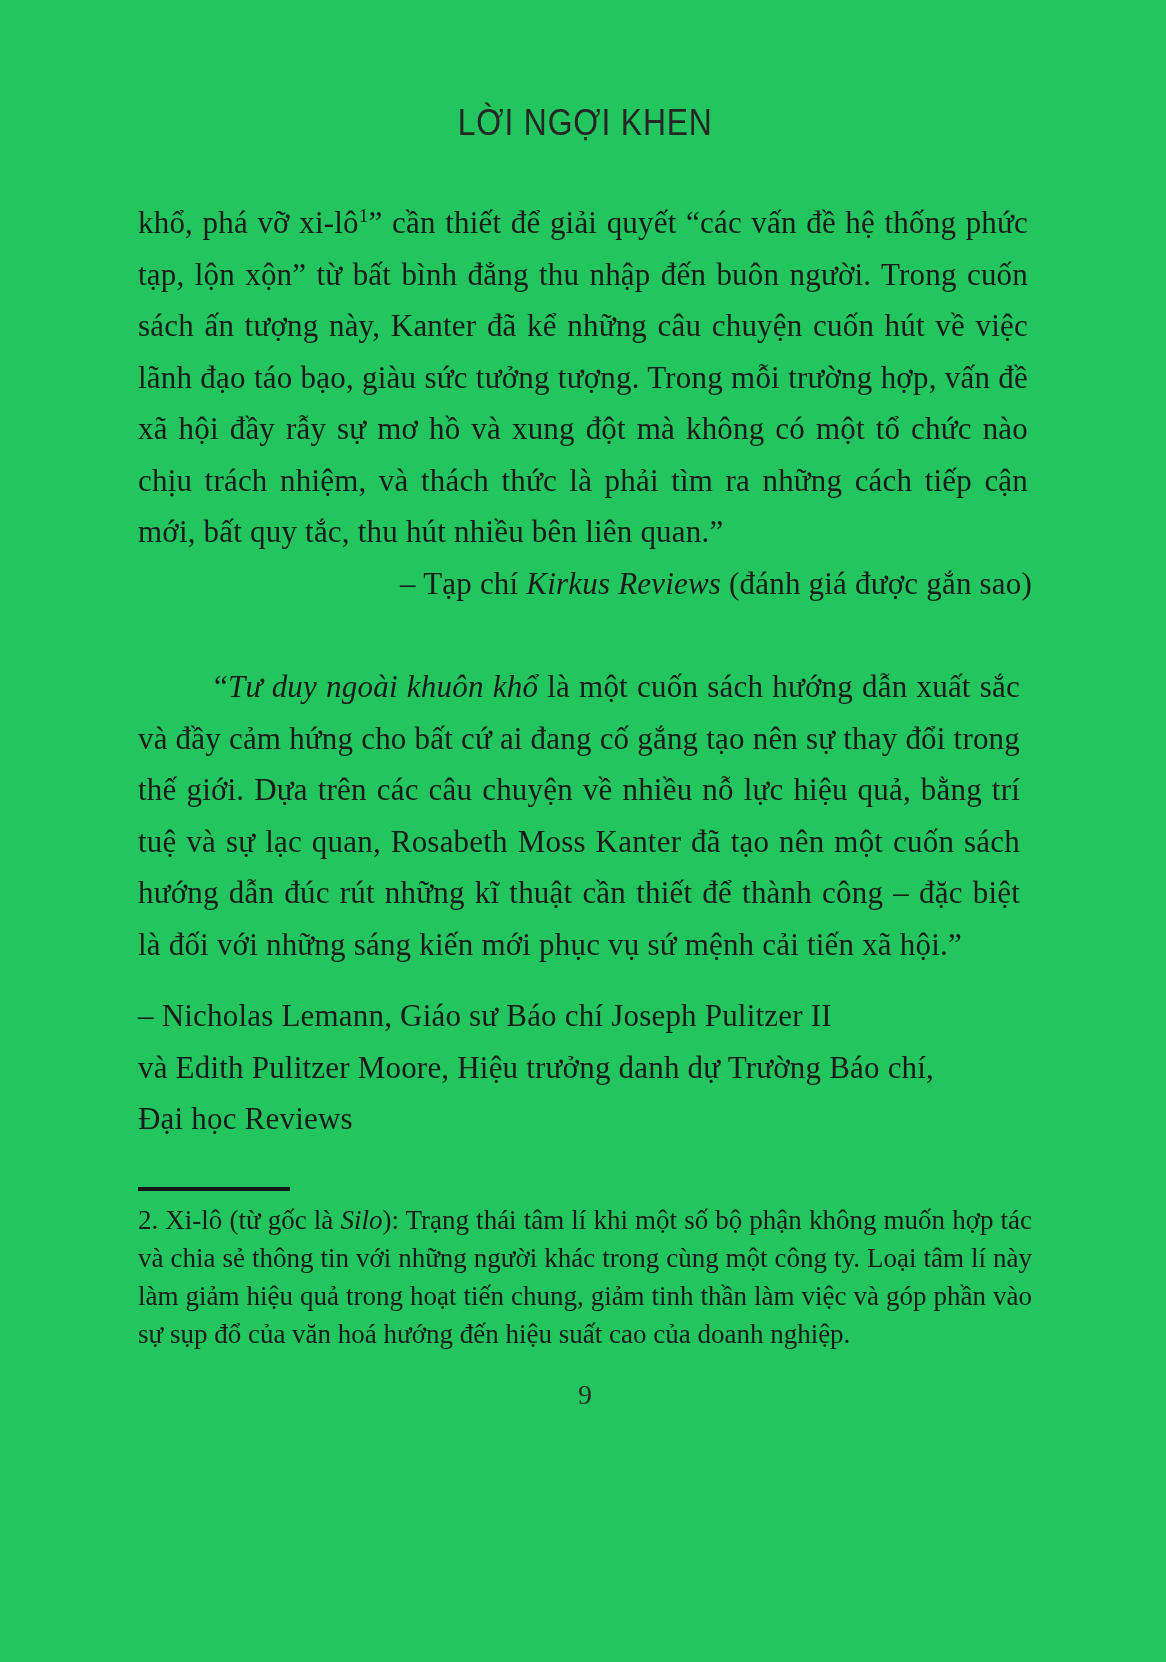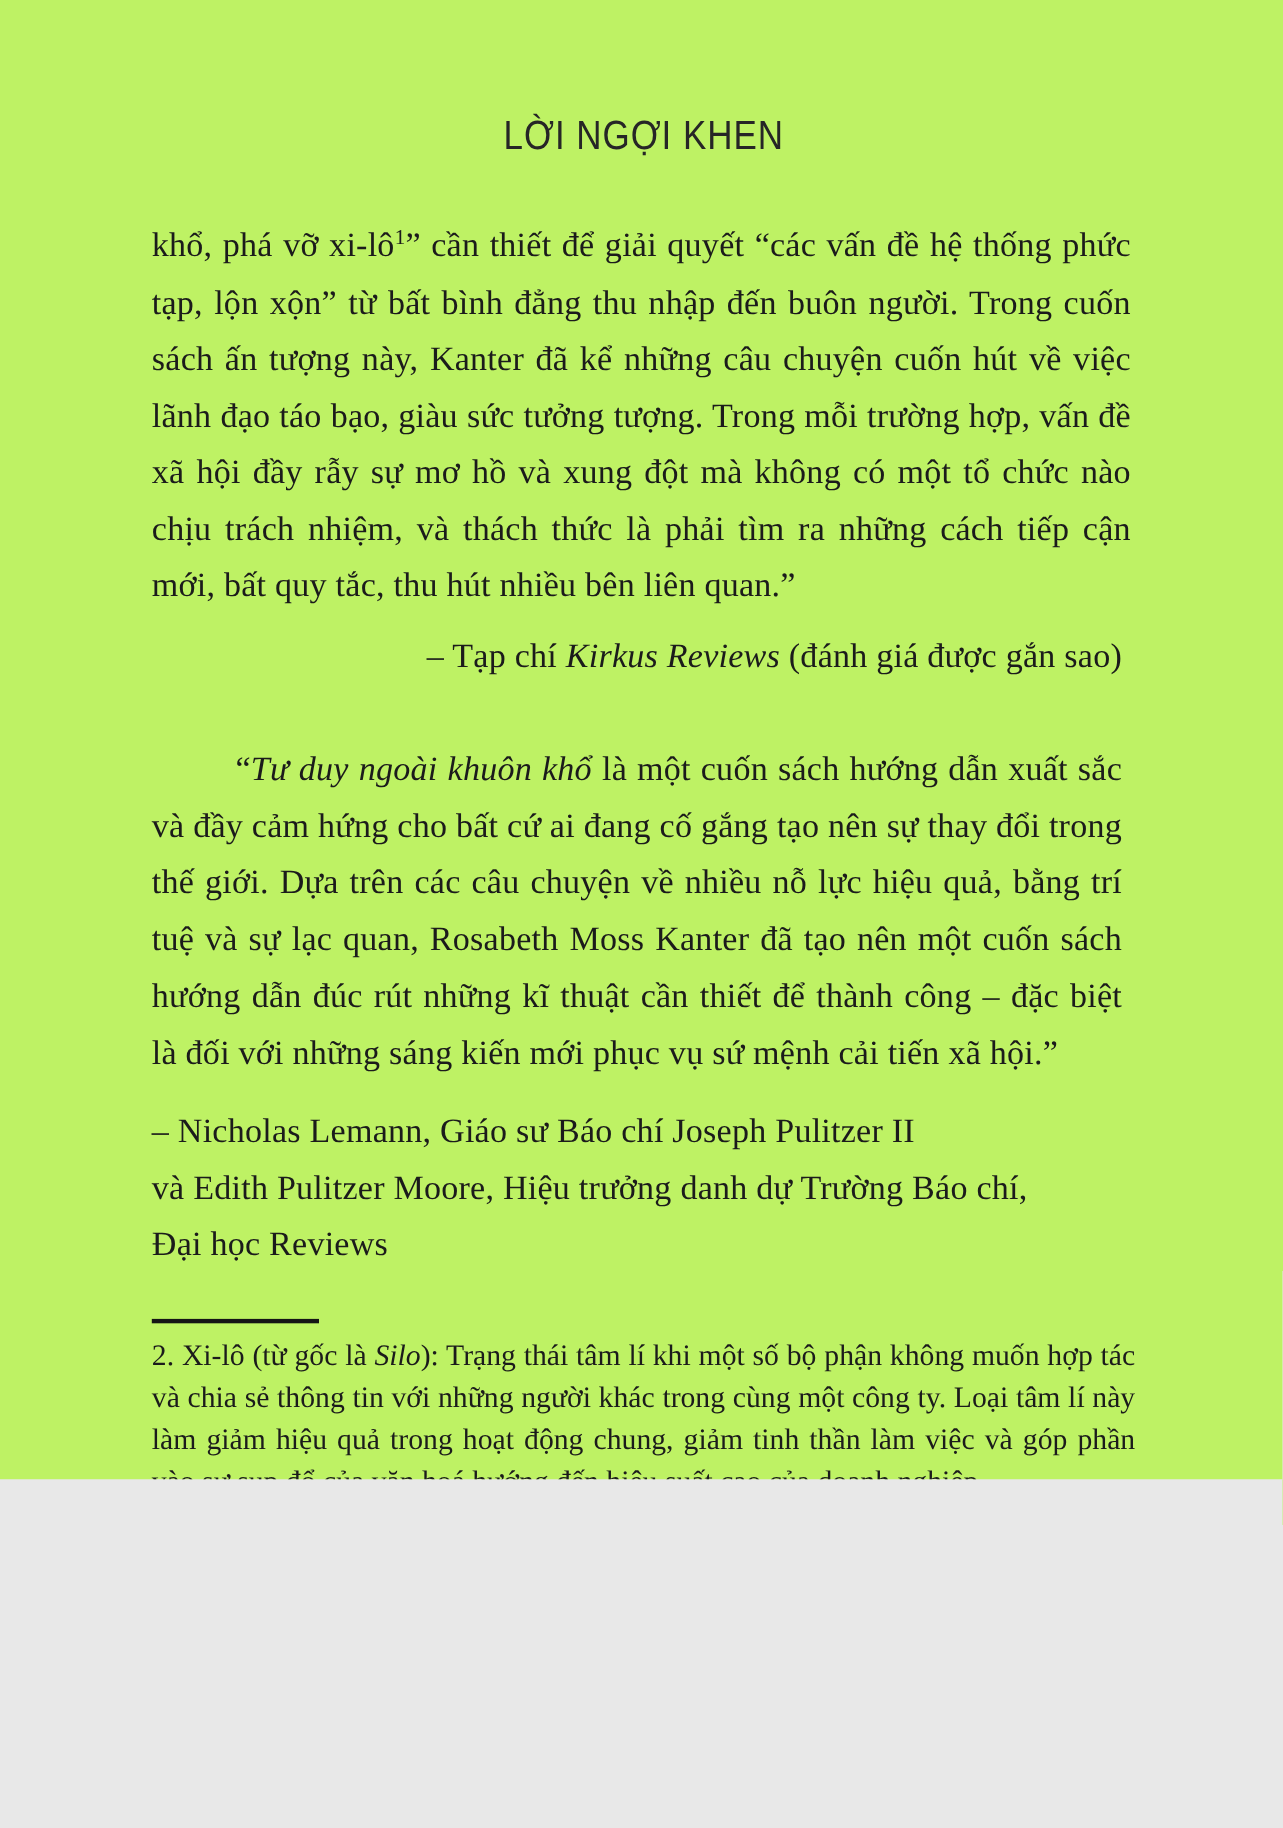--- a/index.html
+++ b/index.html
@@ -3,23 +3,23 @@
 <meta charset="utf-8">
 <style>
   html, body {
     margin: 0;
     padding: 0;
     background: #e8e8e8;
   }
   .page {
     position: relative;
     width: 1166px;
-    height: 1345px;
+    height: 1662px;
     margin: 0 auto;
-    background: #bef264;
+    background: #22c55e;
     color: #1b1b1b;
     font-family: "Liberation Serif", "DejaVu Serif", serif;
     overflow: hidden;
     box-sizing: border-box;
     padding: 0 134px 0 138px;
   }
   .page-title {
     margin: 102px 0 0 0;
     text-align: center;
     font-weight: 400;
@@ -38,21 +38,21 @@
   .body-text {
     font-size: 31px;
     line-height: 51.5px;
     text-align: justify;
     letter-spacing: 0.2px;
   }
   .para-1 {
     margin: 53px 4px 0 0;
   }
   .attribution-1 {
-    margin: 12px;
+    margin: 0;
     text-align: right;
   }
   .para-2 {
     margin: 52px 12px 0 0;
     text-indent: 76px;
   }
   .attribution-2 {
     margin: 20px 0 0 0;
     text-align: left;
   }
@@ -99,17 +99,17 @@
   <p class="body-text para-2"><span>“</span><span class="italic">Tư duy ngoài khuôn khổ</span><span> là một cuốn sách hướng dẫn xuất sắc và đầy cảm hứng cho bất cứ ai đang cố gắng tạo nên sự thay đổi trong thế giới. Dựa trên các câu chuyện về nhiều nỗ lực hiệu quả, bằng trí tuệ và sự lạc quan, Rosabeth Moss Kanter đã tạo nên một cuốn sách hướng dẫn đúc rút những kĩ thuật cần thiết để thành công – đặc biệt là đối với những sáng kiến mới phục vụ sứ mệnh cải tiến xã hội.”</span></p>
 
   <div class="body-text attribution-2">
     <div>– Nicholas Lemann, Giáo sư Báo chí Joseph Pulitzer II</div>
     <div>và Edith Pulitzer Moore, Hiệu trưởng danh dự Trường Báo chí,</div>
     <div>Đại học Reviews</div>
   </div>
 
   <div class="footnote-divider"></div>
 
-  <p class="footnote"><span>2. Xi-lô (từ gốc là </span><span class="italic">Silo</span><span>): Trạng thái tâm lí khi một số bộ phận không muốn hợp tác và chia sẻ thông tin với những người khác trong cùng một công ty. Loại tâm lí này làm giảm hiệu quả trong hoạt động chung, giảm tinh thần làm việc và góp phần vào sự sụp đổ của văn hoá hướng đến hiệu suất cao của doanh nghiệp.</span></p>
+  <p class="footnote"><span>2. Xi-lô (từ gốc là </span><span class="italic">Silo</span><span>): Trạng thái tâm lí khi một số bộ phận không muốn hợp tác và chia sẻ thông tin với những người khác trong cùng một công ty. Loại tâm lí này làm giảm hiệu quả trong hoạt tiến chung, giảm tinh thần làm việc và góp phần vào sự sụp đổ của văn hoá hướng đến hiệu suất cao của doanh nghiệp.</span></p>
 
   <div class="page-number">9</div>
 
 </div>
 
 </body></html>

